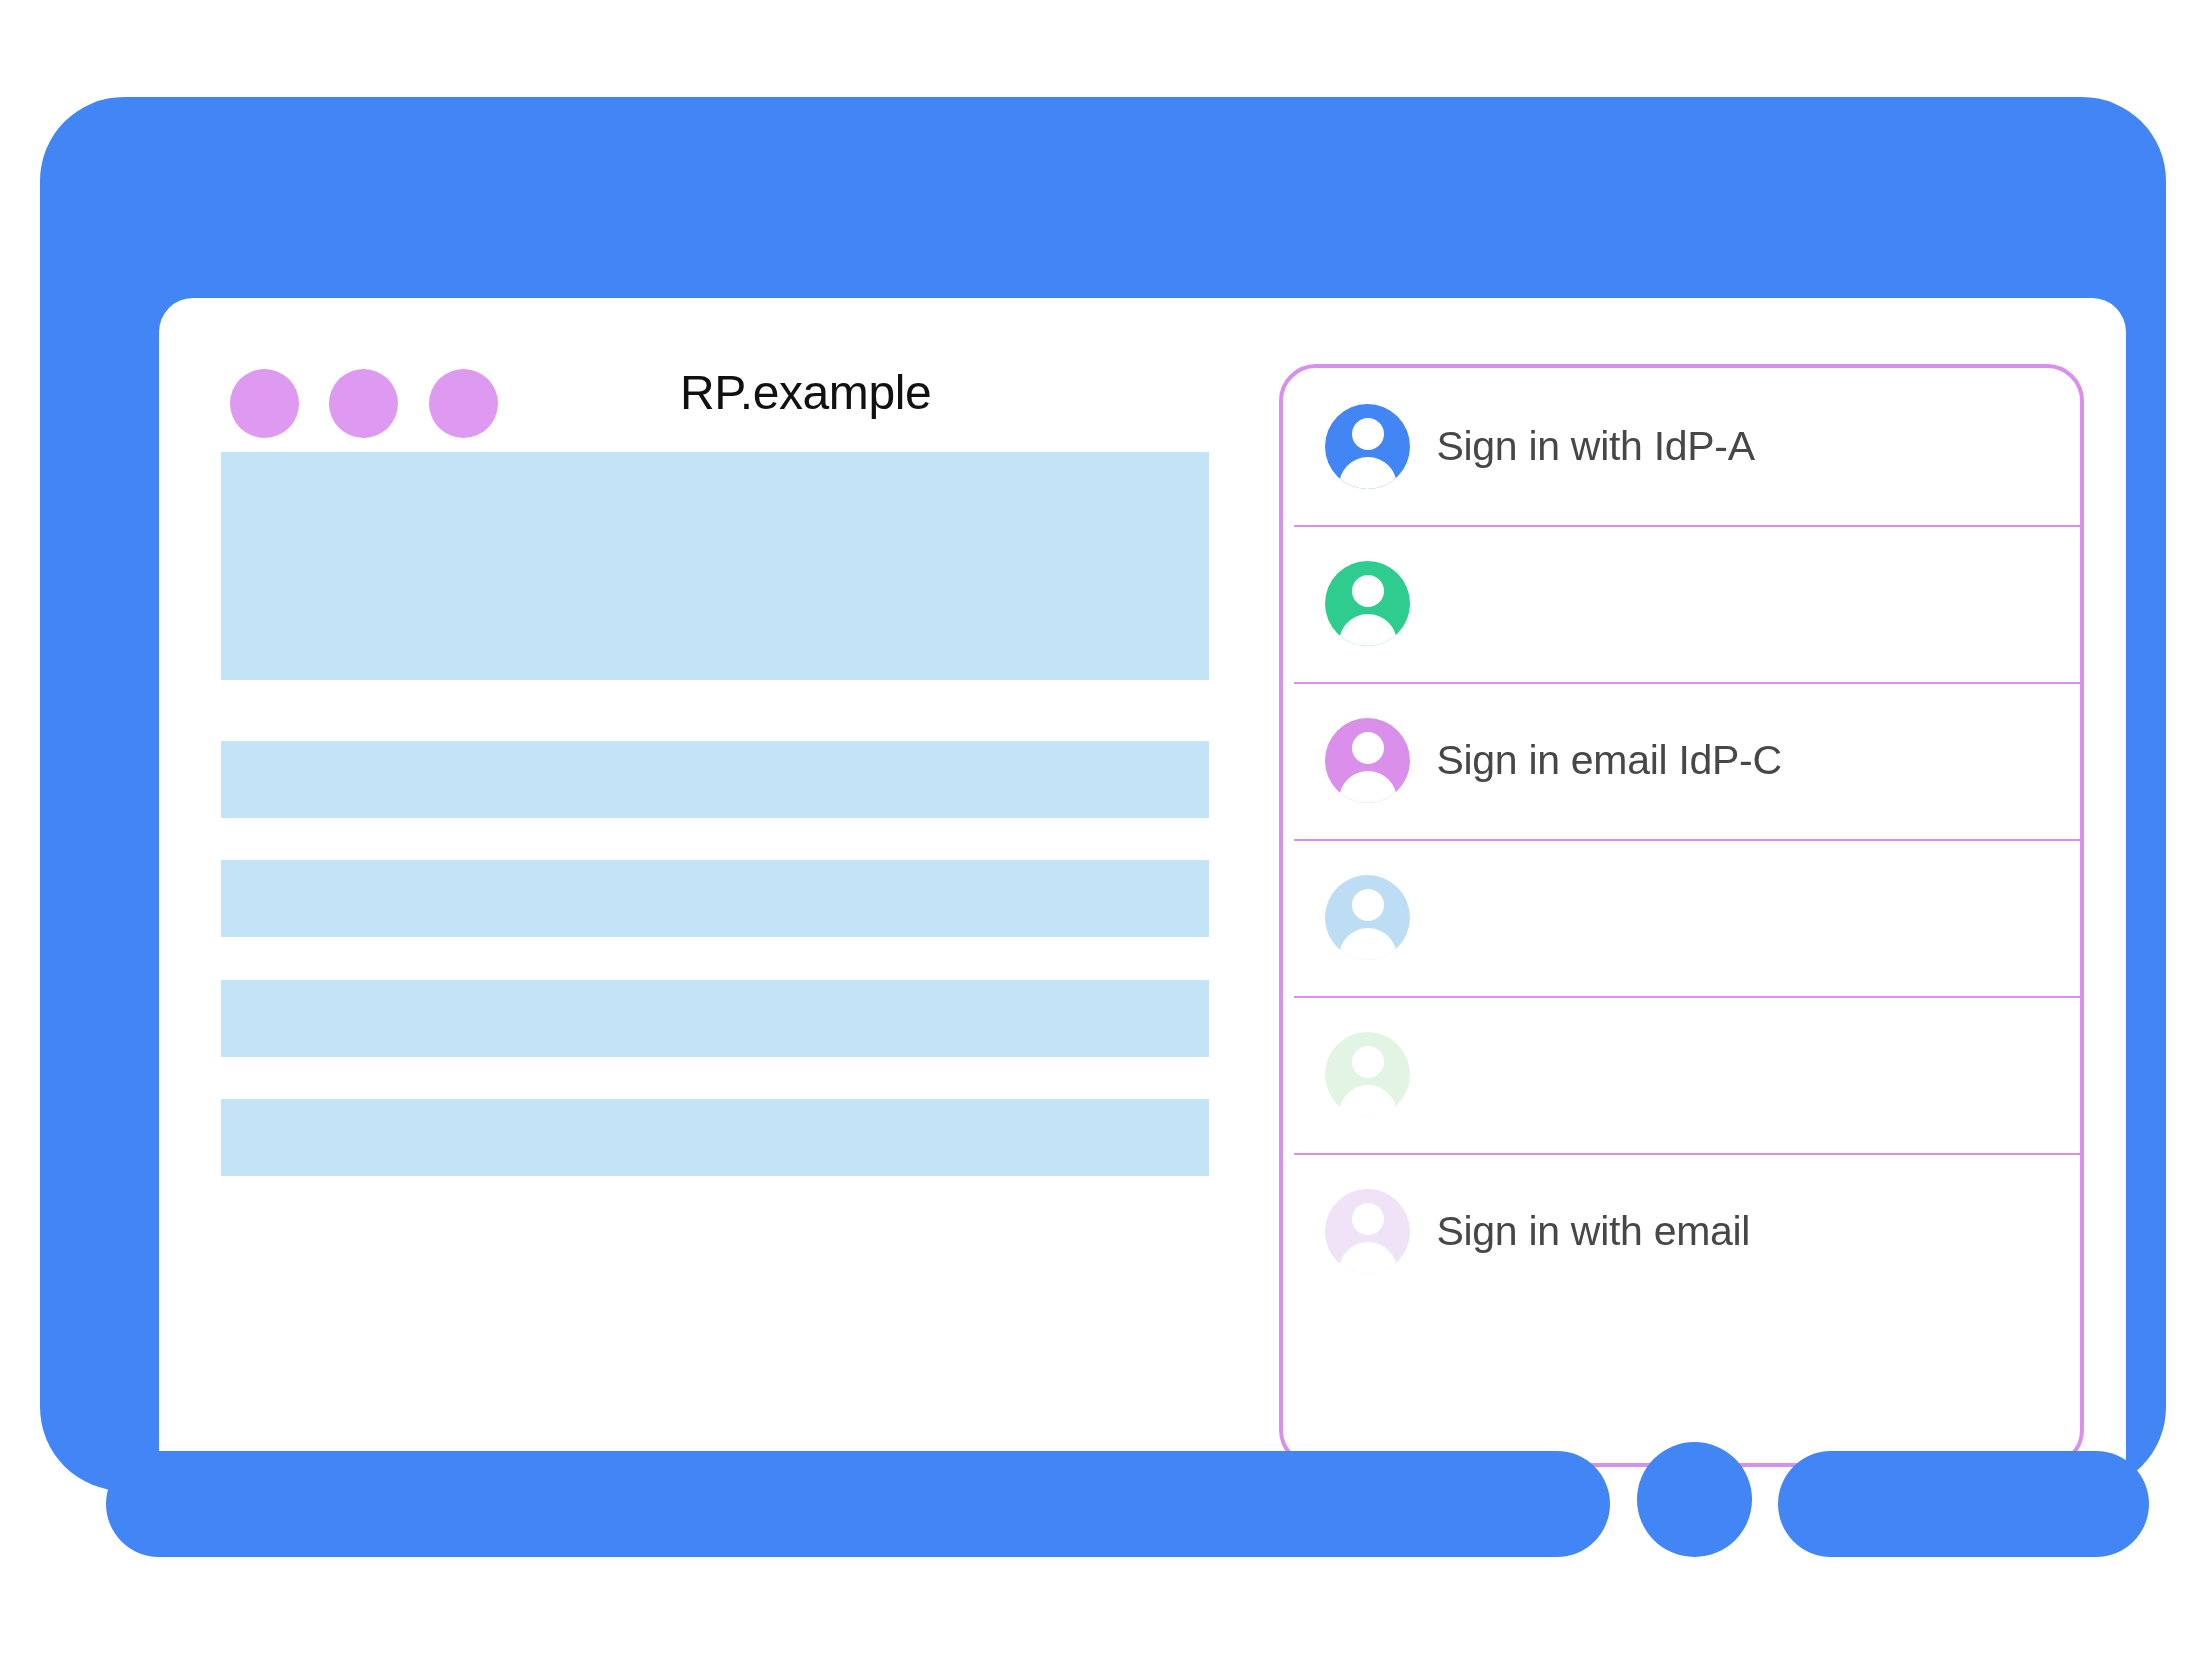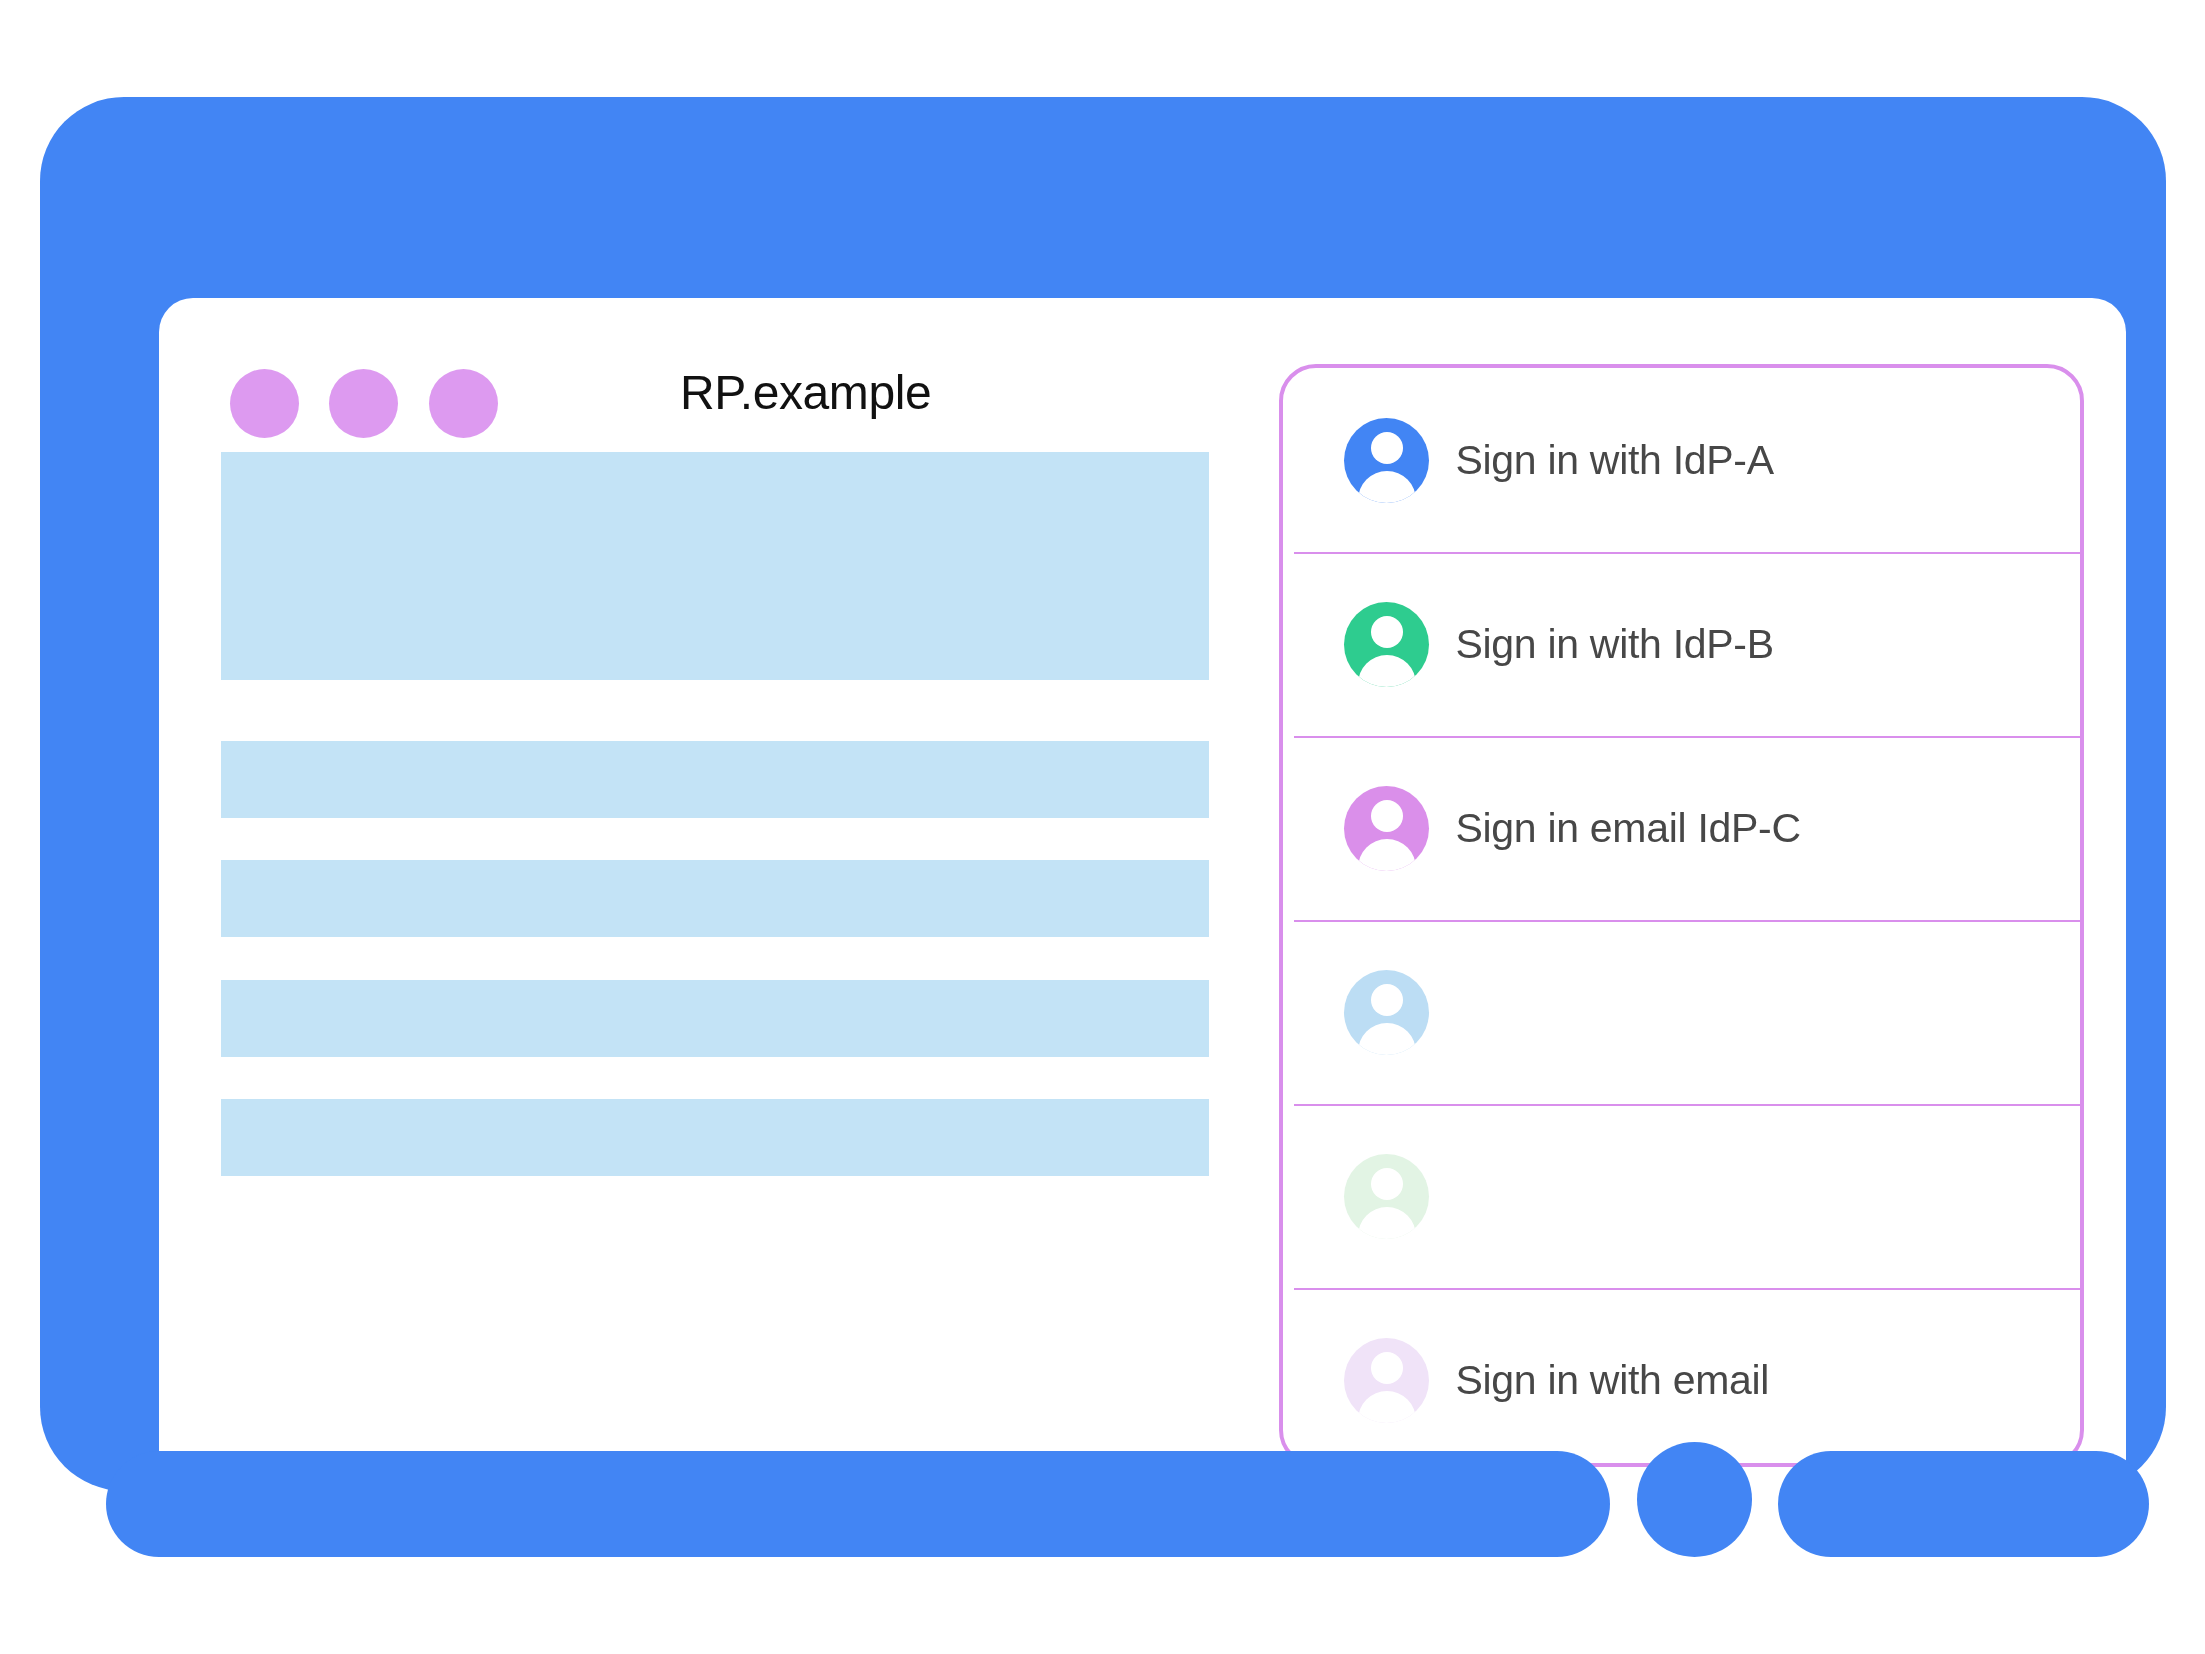--- a/index.html
+++ b/index.html
@@ -122,22 +122,22 @@
     background: #ffffff;
     border: 4.4px solid #d98fec;
     border-radius: 37px;
     box-sizing: border-box;
     overflow: hidden;
   }
   .signin-row {
     position: relative;
     display: flex;
     align-items: center;
-    height: 184px;
-    padding-left: 61px;
+    height: 157px;
+    padding-left: 42px;
     box-sizing: border-box;
   }
   .signin-row + .signin-row::before {
     content: "";
     position: absolute;
     left: 10.6px;
     right: -4.4px;
     top: 0;
     height: 1.8px;
     background: #d98fec;
@@ -206,21 +206,20 @@
             <div class="head"></div>
             <div class="body"></div>
           </div>
           <div class="signin-label">Sign in with IdP-A</div>
         </div>
         <div class="signin-row">
           <div class="avatar" style="background: rgb(46, 204, 143);">
             <div class="head"></div>
             <div class="body"></div>
           </div>
-          <div class="signin-label">Sign in with IdP-B</div>
         </div>
         <div class="signin-row">
           <div class="avatar" style="background: rgb(218, 143, 234);">
             <div class="head"></div>
             <div class="body"></div>
           </div>
           <div class="signin-label">Sign in email IdP-C</div>
         </div>
         <div class="signin-row">
           <div class="avatar" style="background: rgb(188, 221, 244);">

